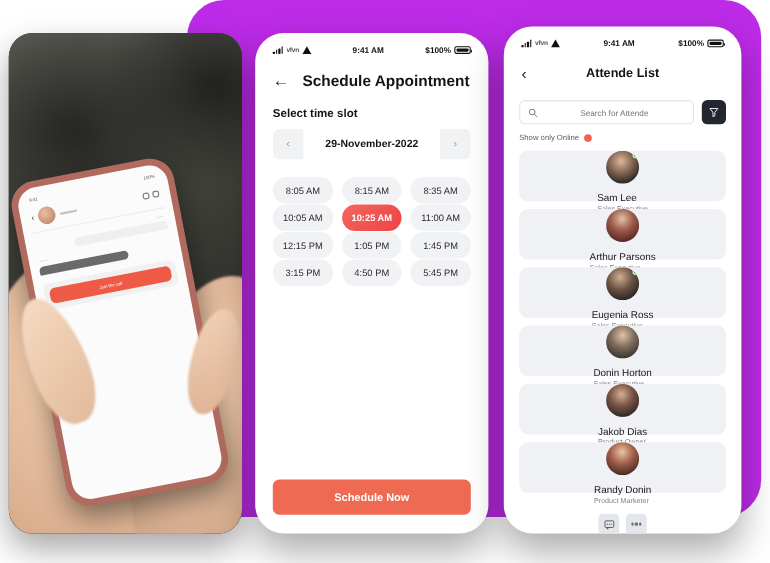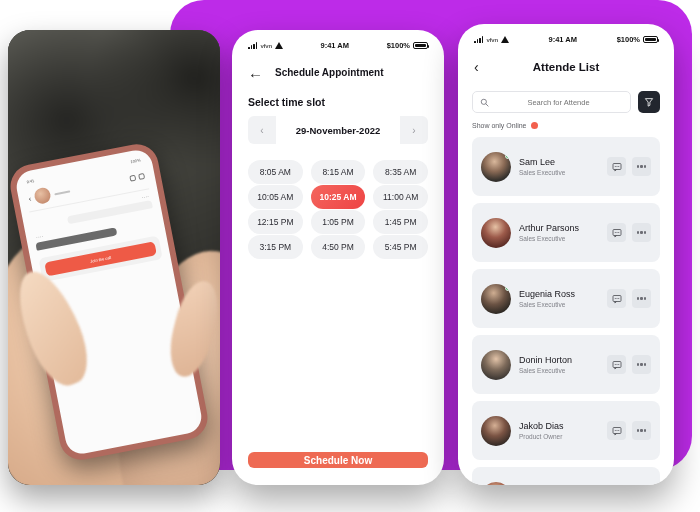--- a/index.html
+++ b/index.html
@@ -187,21 +187,21 @@
 
   
   .mid-header {
     display: flex; align-items: center; gap: 12px;
     padding: 12px 16px 4px;
   }
   .back-arrow {
     font-size: 15px; color: #1c1c1c; line-height: 1;
     cursor: pointer;
   }
-  .mid-title { font-size: 10px; font-weight: bold; color: #14131a; }
+  .mid-title { font-size: 14px; font-weight: bold; color: #14131a; }
   .section-label {
     padding: 12px 16px 8px;
     font-size: 10.5px; font-weight: bold; color: #14131a;
   }
   .date-row {
     margin: 0 16px; height: 28px;
     display: flex; align-items: stretch;
     border-radius: 6px; overflow: hidden;
   }
   .date-nav {
@@ -221,21 +221,21 @@
     height: 24px; border-radius: 12px; background: #f1f2f4;
     display: flex; align-items: center; justify-content: center;
     font-size: 8.5px; color: #2b2b32; cursor: pointer;
   }
   .slot.selected {
     background: linear-gradient(135deg, #F4655E, #EE4444);
     color: #fff; font-weight: bold;
   }
   .cta-wrap { position: absolute; left: 0; right: 0; bottom: 17px; padding: 0 16px; }
   .cta {
-    height: 16px; border-radius: 6px; background: #EE6A53;
+    height: 32px; border-radius: 6px; background: #EE6A53;
     display: flex; align-items: center; justify-content: center;
     font-size: 10px; font-weight: bold; color: #fff; cursor: pointer;
   }
 
   
   .right-header {
     display: flex; align-items: center;
     padding: 12px 16px 6px; position: relative;
   }
   .chev-back { font-size: 14px; color: #1c1c1c; cursor: pointer; }
@@ -263,23 +263,24 @@
     width: 22px; height: 22px; border-radius: 5px; background: #22262e;
     display: flex; align-items: center; justify-content: center; cursor: pointer;
   }
   .online-row {
     display: flex; align-items: center; gap: 5px;
     padding: 9px 14px 0; font-size: 7px; color: #5c5d63;
   }
   .online-dot { width: 7px; height: 7px; border-radius: 50%; background: #F2604E; }
   .list { padding: 8px 14px 0; display: flex; flex-direction: column; gap: 7px; }
   .row {
-    height: 59px; background: #eff1f4; border-radius: 8px;
+    height: 46px; background: #eff1f4; border-radius: 8px;
     display: flex; align-items: center; padding: 0 9px; gap: 8px;
     cursor: pointer;
+    flex-direction: column;
   }
   .avatar {
     width: 30px; height: 30px; border-radius: 50%; position: relative;
     flex-shrink: 0; overflow: hidden;
   }
   .avatar .face { position: absolute; inset: 0; }
   .dot-online {
     position: absolute; right: 0px; top: 1px;
     width: 6px; height: 6px; border-radius: 50%;
     background: #27c24c; border: 1.2px solid #eff1f4;

